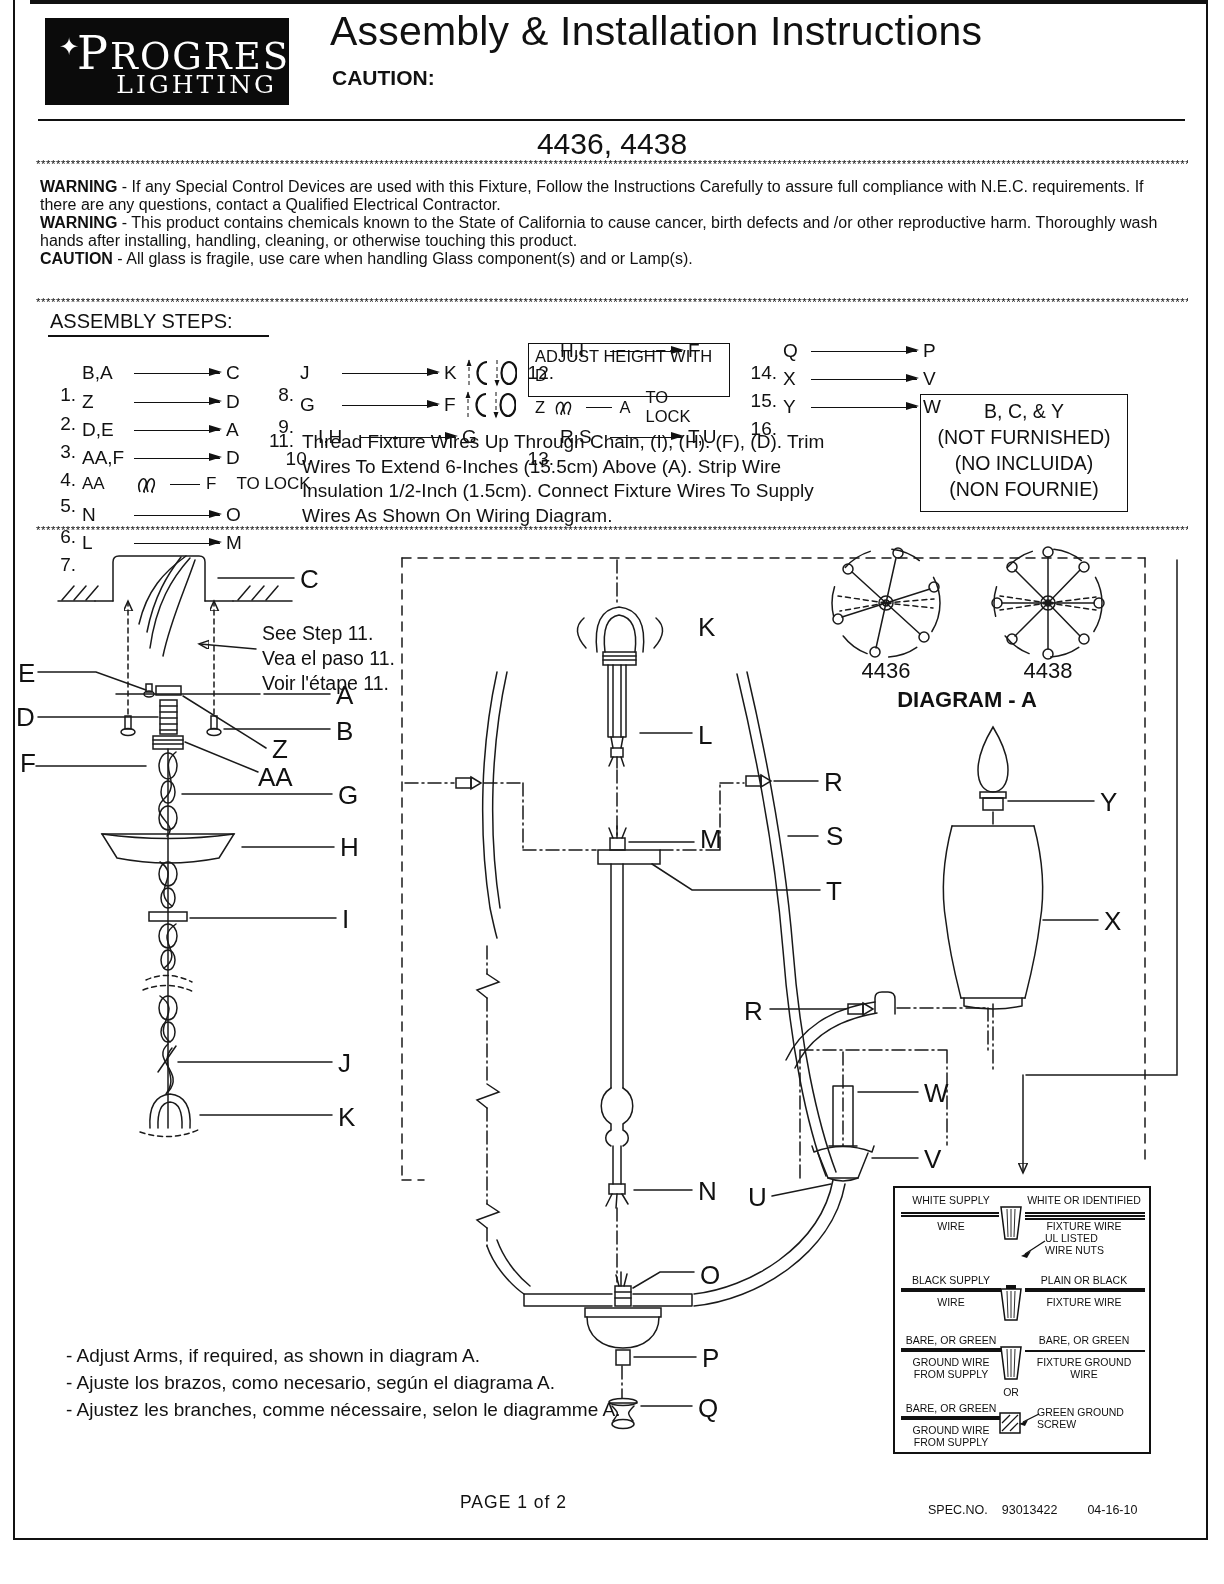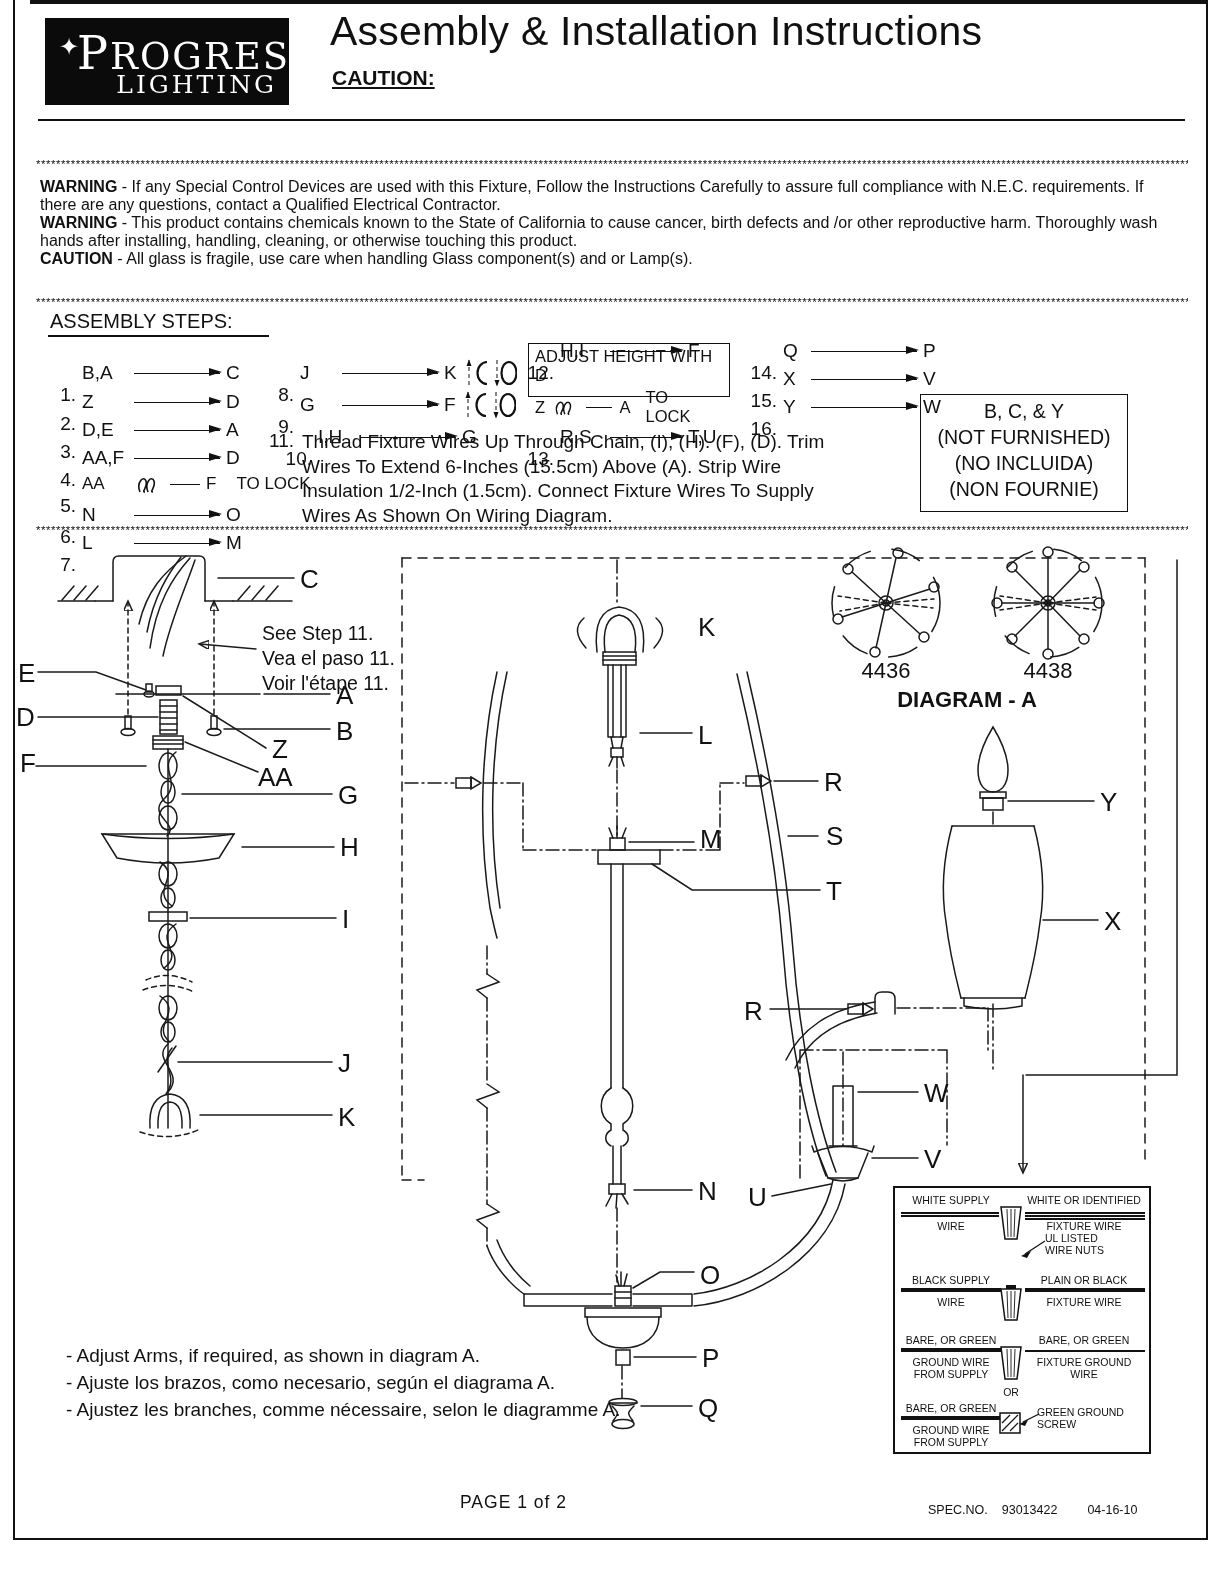--- a/index.html
+++ b/index.html
@@ -7,21 +7,21 @@
         font-family:"Liberation Sans",sans-serif;color:#111;overflow:hidden;}
   .bline{position:absolute;background:#111;}
   
   #logo{position:absolute;left:45px;top:18px;width:244px;height:87px;background:#0b0b0b;color:#fff;
         font-family:"DejaVu Serif","Liberation Serif",serif;overflow:hidden;}
   #logo .l1{position:absolute;left:14px;top:8px;font-size:37px;letter-spacing:2px;}
   #logo .l1 .cap{font-size:46px;}
   #logo .star{font-size:24px;vertical-align:14px;margin-right:-4px;}
   #logo .l2{position:absolute;right:12px;top:52px;font-size:25px;letter-spacing:3px;}
   #title{position:absolute;left:330px;top:8px;font-size:41px;letter-spacing:0.2px;white-space:nowrap;}
-  #caution-label{position:absolute;left:332px;top:66px;font-size:21px;font-weight:bold;text-decoration:underline;}
+  #caution-label{position:absolute;left:332px;top:66px;font-size:21px;font-weight:bold;}
   #caution-text{position:absolute;left:468px;top:64px;font-size:21px;line-height:25px;}
   .hrule{position:absolute;left:38px;width:1147px;height:2px;background:#111;}
   #models{position:absolute;left:0;top:127px;width:1224px;text-align:center;font-size:30px;}
   .stars{position:absolute;left:36px;width:1152px;height:13px;overflow:hidden;white-space:nowrap;
          font-size:11.5px;letter-spacing:0.5px;color:#111;}
   
   #warnings{position:absolute;left:40px;top:178px;width:1136px;font-size:16px;line-height:18px;}
   #warnings b{font-weight:bold;}
   
   #asm-head{position:absolute;left:48px;top:310px;font-size:20px;border-bottom:2px solid #111;padding:0 36px 2px 2px;}
@@ -81,20 +81,21 @@
   <div class="bline" style="left:1206px;top:0;width:2px;height:1540px"></div>
   <div class="bline" style="left:13px;top:1538px;width:1195px;height:2px"></div>
 
   <div id="logo">
     <div class="l1"><span class="star">✦</span><span class="cap">P</span><span></span><span>ROGRESS</span></div>
     <div class="l2">LIGHTING</div>
   </div>
   <div id="title">Assembly &amp; Installation Instructions</div>
   <div id="caution-label">CAUTION:</div>
   <div class="hrule" style="top:119px"></div>
+  <div id="models">4436, 4438</div>
 
   <div class="stars" style="top:158px">********************************************************************************************************************************************************************************************************************************************************************************************************************************************************************************************************************</div>
 
   <div id="warnings">
     <div><b>WARNING</b><span> - If any Special Control Devices are used with this Fixture, Follow the Instructions Carefully to assure full compliance with N.E.C. requirements. If there are any questions, contact a Qualified Electrical Contractor.</span></div>
     <div><b>WARNING</b><span> -  This product contains chemicals known to the State of California to cause cancer, birth defects and /or other reproductive harm. Thoroughly wash hands after installing, handling, cleaning, or otherwise touching this product.</span></div>
     <div><b>CAUTION</b><span> - All glass is fragile, use care when handling Glass component(s) and or Lamp(s).</span></div>
   </div>
 
   <div class="stars" style="top:296px">********************************************************************************************************************************************************************************************************************************************************************************************************************************************************************************************************************</div>

